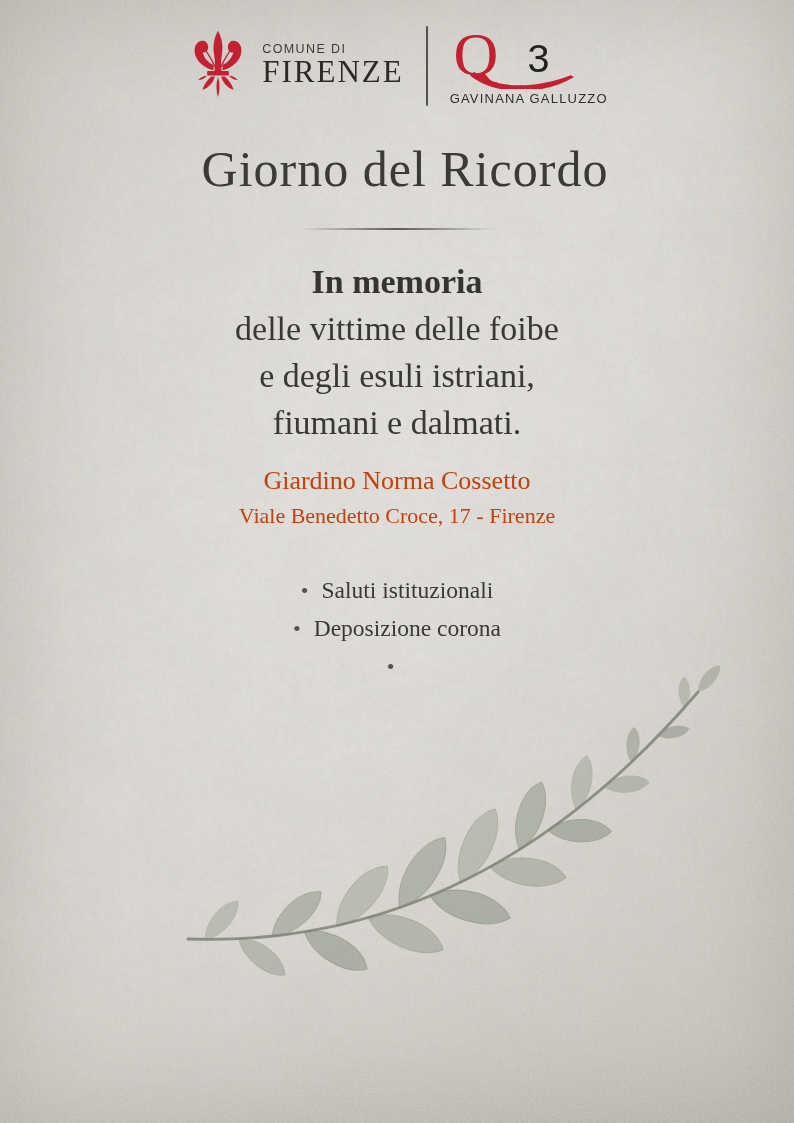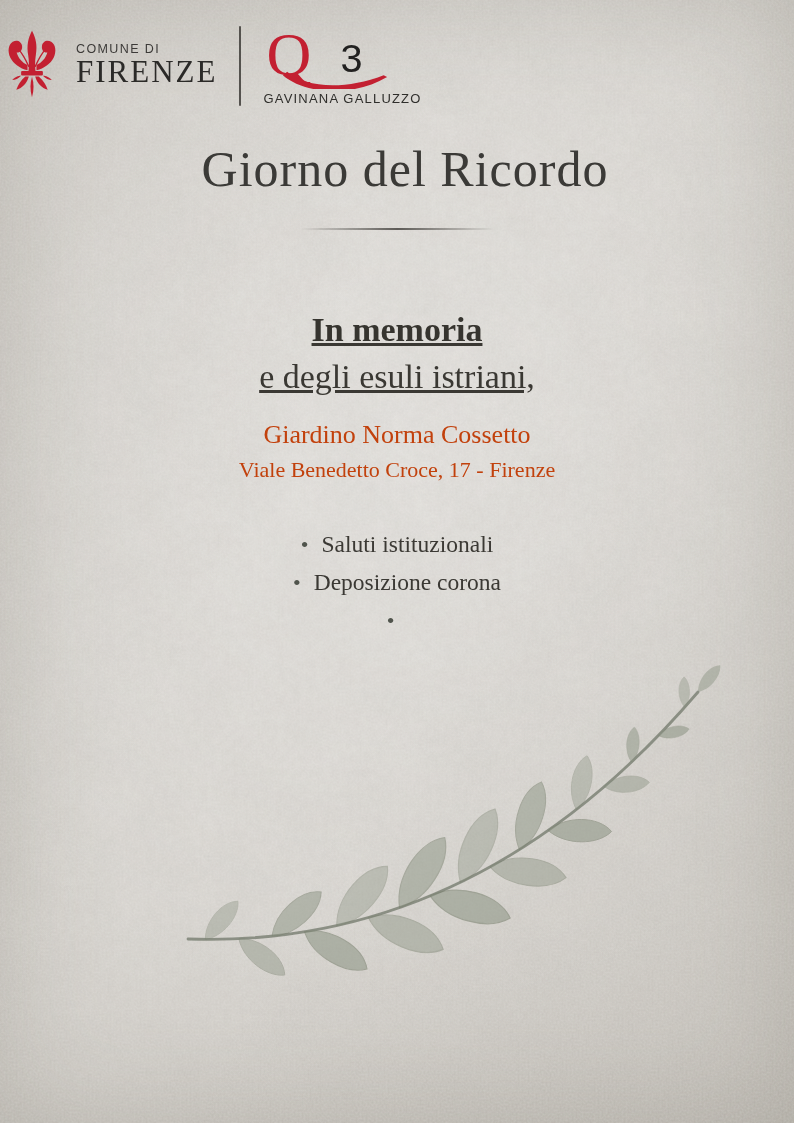--- a/index.html
+++ b/index.html
@@ -20,21 +20,21 @@
       linear-gradient(115deg, rgba(118,110,98,0.12), rgba(0,0,0,0) 38%),
       linear-gradient(295deg, rgba(112,105,92,0.16), rgba(0,0,0,0) 46%),
       linear-gradient(0deg, rgba(120,112,100,0.10), rgba(0,0,0,0) 18%);
   }
   svg.texture{position:absolute;inset:0;z-index:2;pointer-events:none;}
   .content{position:relative;z-index:4;text-align:center;}
 
   
   .header{
     margin-top:26px;
-    display:flex;justify-content:flex-start;align-items:center;
+    display:flex;justify-content:center;align-items:center;
   }
   .lily{display:block;}
   .comune-text{margin-left:12px;text-align:left;}
   .comune-small{
     font-family:"Liberation Sans","DejaVu Sans",sans-serif;
     font-size:12.5px;letter-spacing:1.4px;color:#3c3a38;line-height:1;
   }
   .comune-name{
     font-size:31px;letter-spacing:2px;color:#2b2a28;line-height:1.05;
     margin-top:1px;
@@ -54,21 +54,21 @@
     font-size:50px;letter-spacing:1px;color:#3b3a37;line-height:1;
     font-weight:normal;
     padding-left:16px;
   }
   .title-divider{
     width:195px;height:2px;margin:22px auto 0;
     background:linear-gradient(90deg, rgba(70,68,64,0) 0%, rgba(70,68,64,0.85) 50%, rgba(70,68,64,0) 100%);
   }
 
   
-  .memorial{margin-top:76px;font-size:34px;line-height:47px;color:#3a3833;text-decoration:underline;}
+  .memorial{margin-top:28px;font-size:34px;line-height:47px;color:#3a3833;}
   .memorial .lead{font-weight:bold;color:#36342f;}
 
   
   .event-date{margin-top:42px;font-size:27px;color:#413f3a;}
   .event-venue{margin-top:20px;font-size:26px;color:#c2410c;}
   .event-address{margin-top:7px;font-size:22px;color:#c2410c;}
 
   
   .program{margin-top:50px;list-style:none;padding:0;}
   .program-item{
@@ -148,21 +148,23 @@
         </svg>
         <div class="quartiere-name">GAVINANA GALLUZZO</div>
       </div>
     </div>
 
     <h1 class="page-title">Giorno del Ricordo</h1>
     <div class="title-divider"></div>
 
     <div class="memorial">
       <div class="lead">In memoria</div>
+      <div>delle vittime delle foibe</div>
       <div>e degli esuli istriani,</div>
+      <div>fiumani e dalmati.</div>
     </div>
 
     <div class="event-venue">Giardino Norma Cossetto</div>
     <div class="event-address">Viale Benedetto Croce, 17 - Firenze</div>
 
     <ul class="program">
       <li class="program-item">
         <span class="bullet">•</span>
         <span>Saluti istituzionali</span>
       </li>

